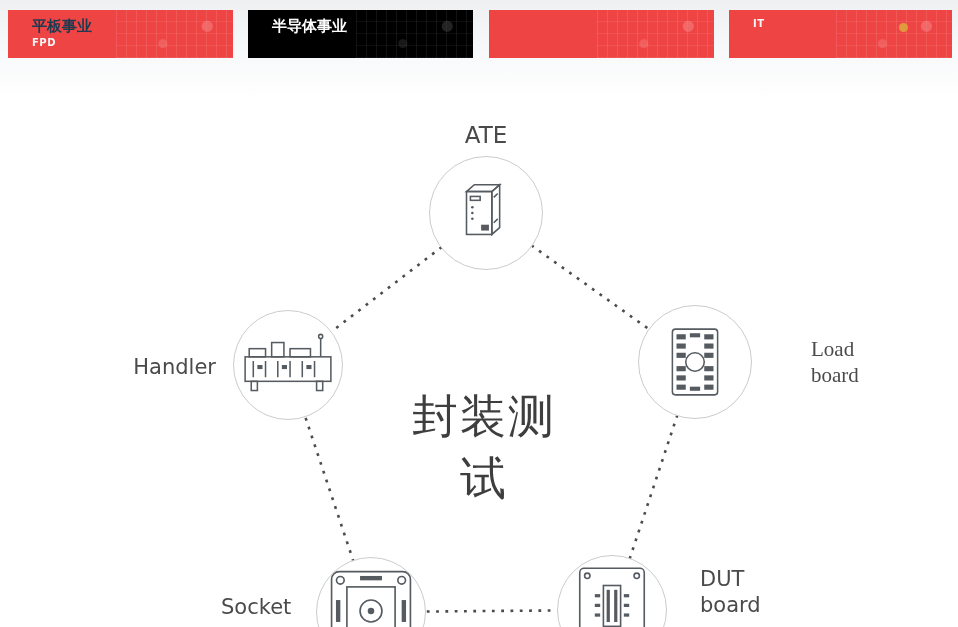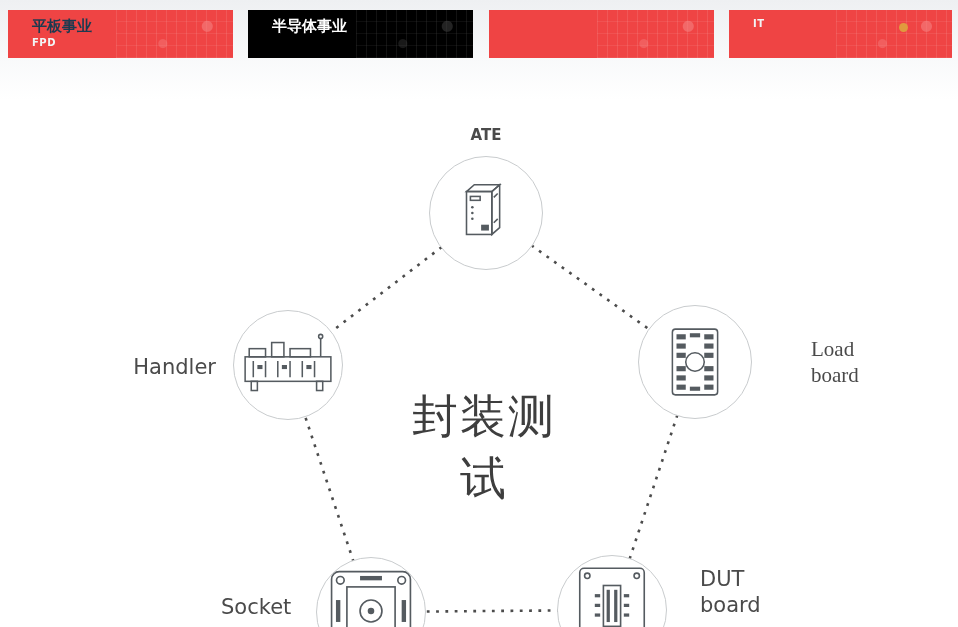--- a/index.html
+++ b/index.html
@@ -108,21 +108,21 @@
   .node-socket     { left: 316px; top: 557px; width: 110px; height: 110px; align-items: flex-start; padding-top: 7px; }
   .node-dut-board  { left: 557px; top: 555px; width: 110px; height: 110px; align-items: flex-start; padding-top: 8px; }
 
   .node-label {
     position: absolute;
     z-index: 3;
     color: #4a4a4a;
     font-size: 21px;
     line-height: 26px;
   }
-  .label-ate        { left: 444px; top: 122px; width: 84px; text-align: center; font-size: 15px; font-weight: bold; }
+  .label-ate        { left: 444px; top: 122px; width: 84px; text-align: center; font-size: 23px; }
   .label-handler    { left: 120px; top: 354px; width: 96px; text-align: right; }
   .label-load-board { left: 811px; top: 336px; width: 82px; font-family: Liberation Serif, serif; }
   .label-socket     { left: 221px; top: 594px; width: 90px; }
   .label-dut-board  { left: 700px; top: 566px; width: 82px; }
 
   .center-label {
     position: absolute;
     z-index: 2;
     left: 394px; top: 386px;
     width: 180px;

